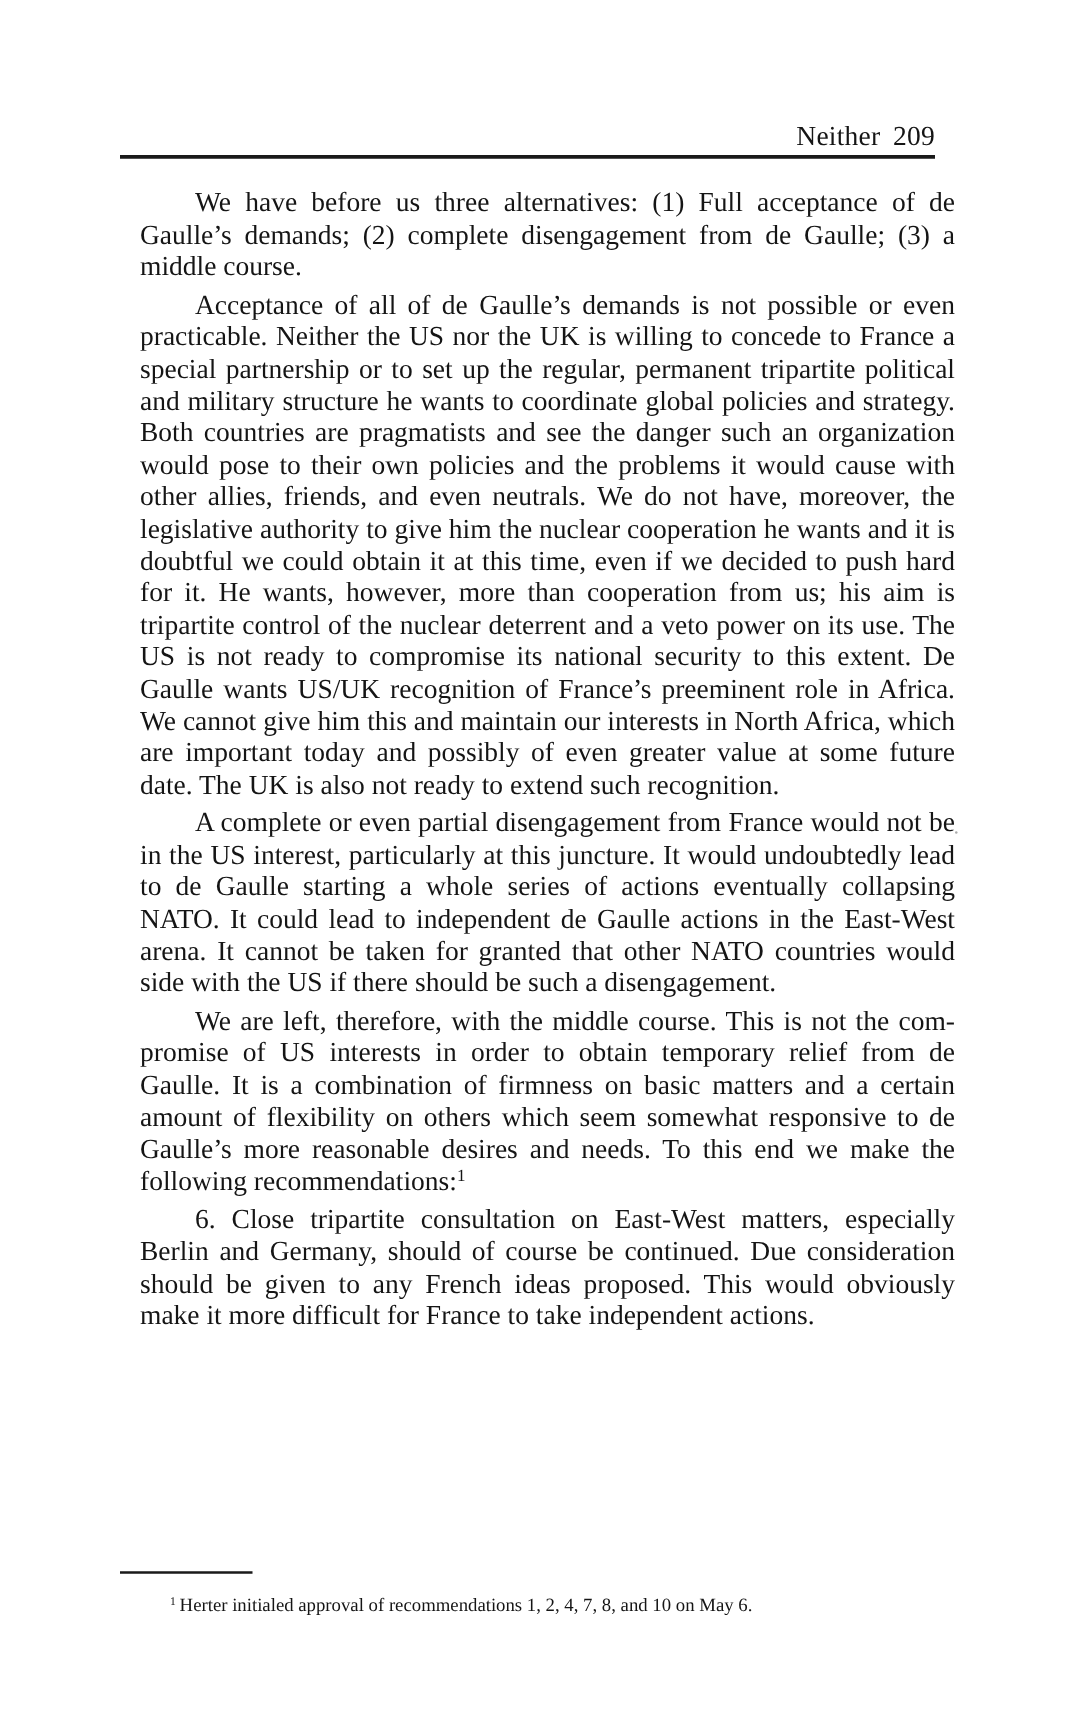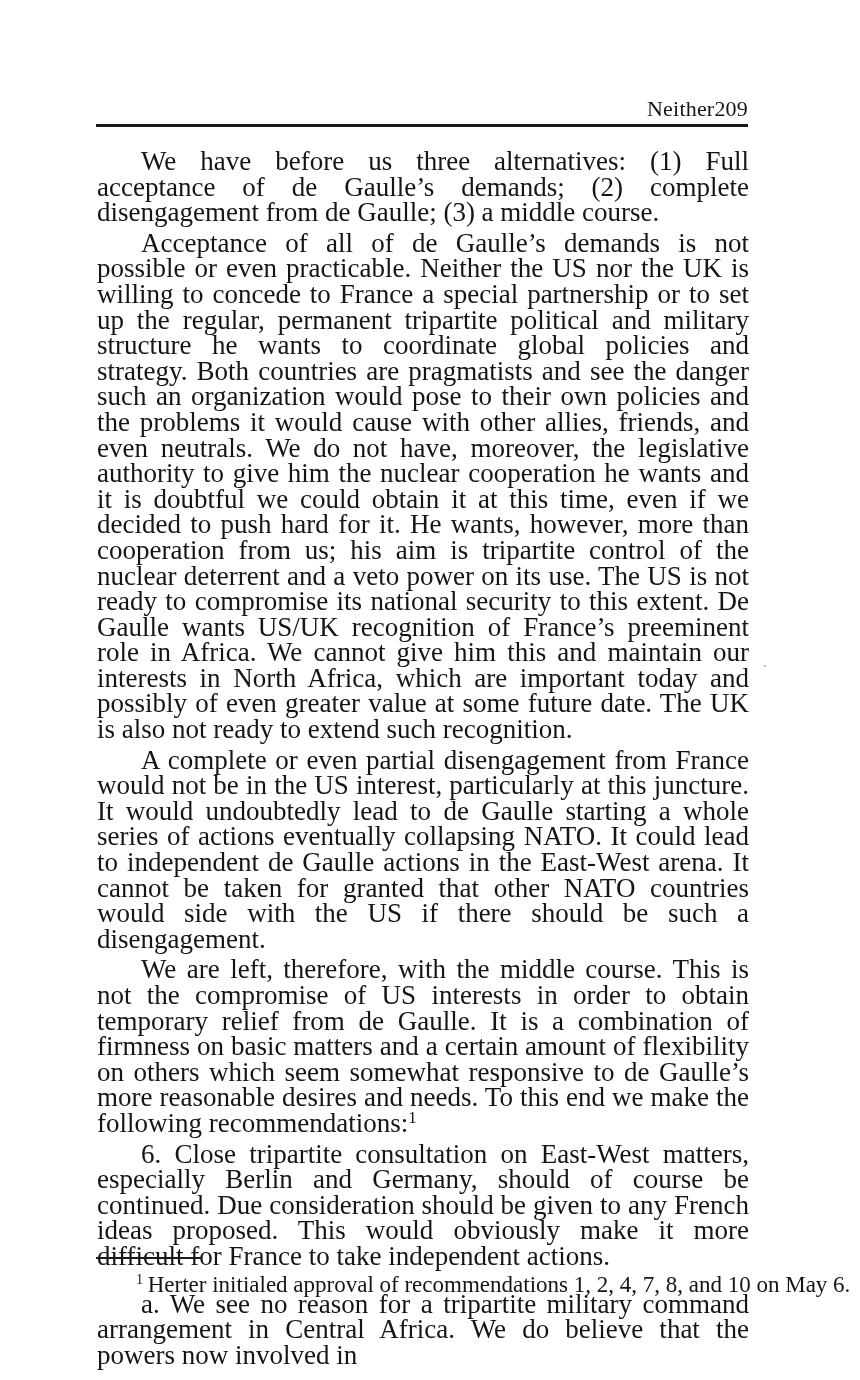--- a/index.html
+++ b/index.html
@@ -22,35 +22,35 @@
     width: 652px;
   }
   .running-head {
     position: absolute;
     top: 96px;
     right: 0;
     font-size: 22px;
     letter-spacing: 0.2px;
     white-space: nowrap;
   }
-  .running-head .pnum { margin-left: 0; font-family: Liberation Serif, serif; }
+  .running-head .pnum { margin-left: 10px; font-family: Liberation Serif, serif; }
   .head-rule {
     position: absolute;
     top: 124px;
     left: 0;
     width: 652px;
     height: 0;
     border-top: 3px solid #1a1a1a;
   }
   .body-text {
     position: absolute;
     top: 149px;
-    left: 1px;
+    left: 16px;
     width: 652px;
-    font-size: 27px;
+    font-size: 22px;
     line-height: 25.6px;
     text-align: justify;
     hyphens: manual;
   }
   .body-text p {
     margin: 0 0 5px 0;
     text-indent: 44px;
   }
   .body-text p.sub {
     margin-top: 22px;
@@ -59,21 +59,21 @@
     position: absolute;
     top: 1257px;
     left: 0;
     width: 106px;
     border-top: 2px solid #1a1a1a;
   }
   .footnote {
     position: absolute;
     top: 1274px;
     left: 40px;
-    font-size: 23px;
+    font-size: 15px;
     line-height: 22px;
     white-space: nowrap;
   }
   sup {
     font-size: 0.62em;
     line-height: 0;
     vertical-align: 0.55em;
   }
   .speck {
     position: absolute;
@@ -94,21 +94,20 @@
     <span>Neither</span><span class="pnum">209</span>
   </div>
   <div class="head-rule"></div>
 
   <div class="body-text">
     <p><span>We have before us three alternatives: (1) Full acceptance of de Gaulle’s demands; (2) complete disengagement from de Gaulle; (3) a middle course.</span></p>
     <p><span>Acceptance of all of de Gaulle’s demands is not possible or even practicable. Neither the US nor the UK is willing to concede to France a special partnership or to set up the regular, permanent tripartite politi­cal and military structure he wants to coordinate global policies and strategy. Both countries are pragmatists and see the danger such an or­ganization would pose to their own policies and the problems it would cause with other allies, friends, and even neutrals. We do not have, moreover, the legislative authority to give him the nuclear cooperation he wants and it is doubtful we could obtain it at this time, even if we decided to push hard for it. He wants, however, more than cooperation from us; his aim is tripartite control of the nuclear deterrent and a veto power on its use. The US is not ready to compromise its national security to this extent. De Gaulle wants US/UK recognition of France’s pre­eminent role in Africa. We cannot give him this and maintain our inter­ests in North Africa, which are important today and possibly of even greater value at some future date. The UK is also not ready to extend such recognition.</span></p>
     <p><span>A complete or even partial disengagement from France would not be in the US interest, particularly at this juncture. It would undoubtedly lead to de Gaulle starting a whole series of actions eventually collapsing NATO. It could lead to independent de Gaulle actions in the East-West arena. It cannot be taken for granted that other NATO countries would side with the US if there should be such a disengagement.</span></p>
     <p><span>We are left, therefore, with the middle course. This is not the com­promise of US interests in order to obtain temporary relief from de Gaulle. It is a combination of firmness on basic matters and a certain amount of flexibility on others which seem somewhat responsive to de Gaulle’s more reasonable desires and needs. To this end we make the following recommendations:</span><sup>1</sup></p>
     <p><span>6. Close tripartite consultation on East-West matters, especially Berlin and Germany, should of course be continued. Due consideration should be given to any French ideas proposed. This would obviously make it more difficult for France to take independent actions.</span></p>
-    <p class="sub"><span>a. We see no reason for a tripartite military command arrange­ment in Central Africa. We do believe that the powers now involved in</span></p>
   </div>
 
   <div class="fn-rule"></div>
   <div class="footnote">
     <sup>1</sup> <span>Herter initialed approval of recommendations 1, 2, 4, 7, 8, and 10 on May 6.</span>
   </div>
 </div>
 <div class="speck"></div>
 
 </body></html>

